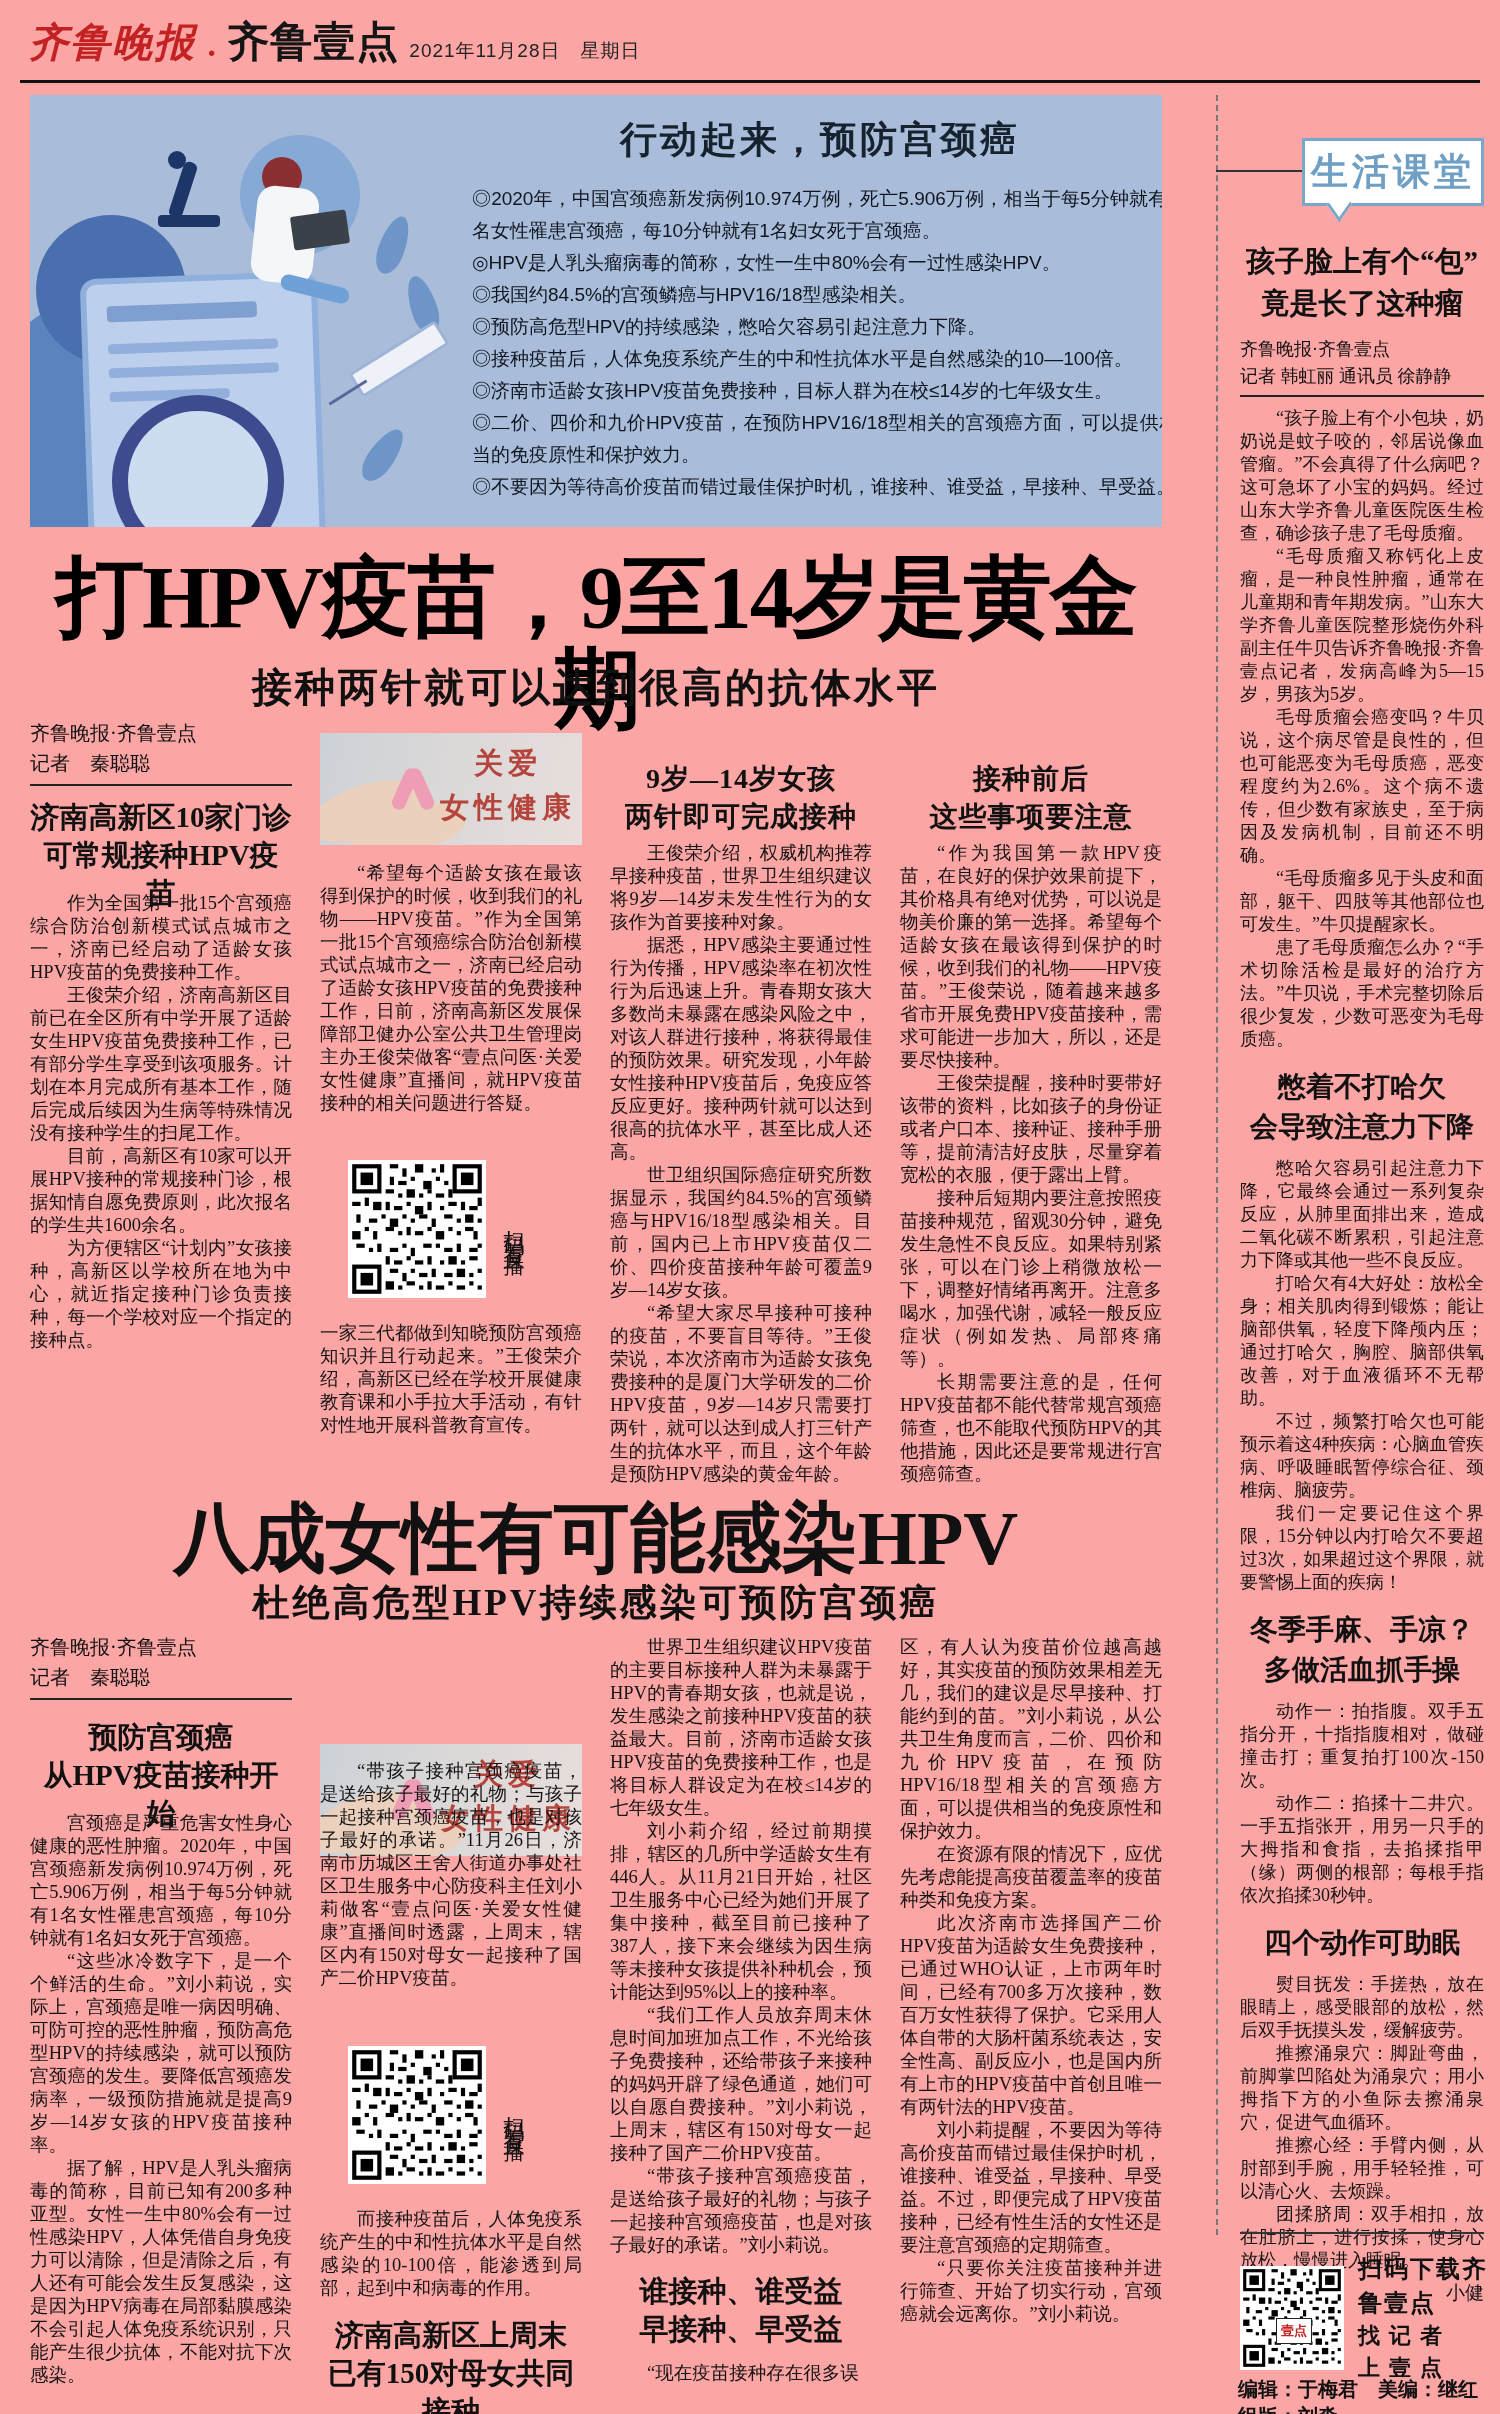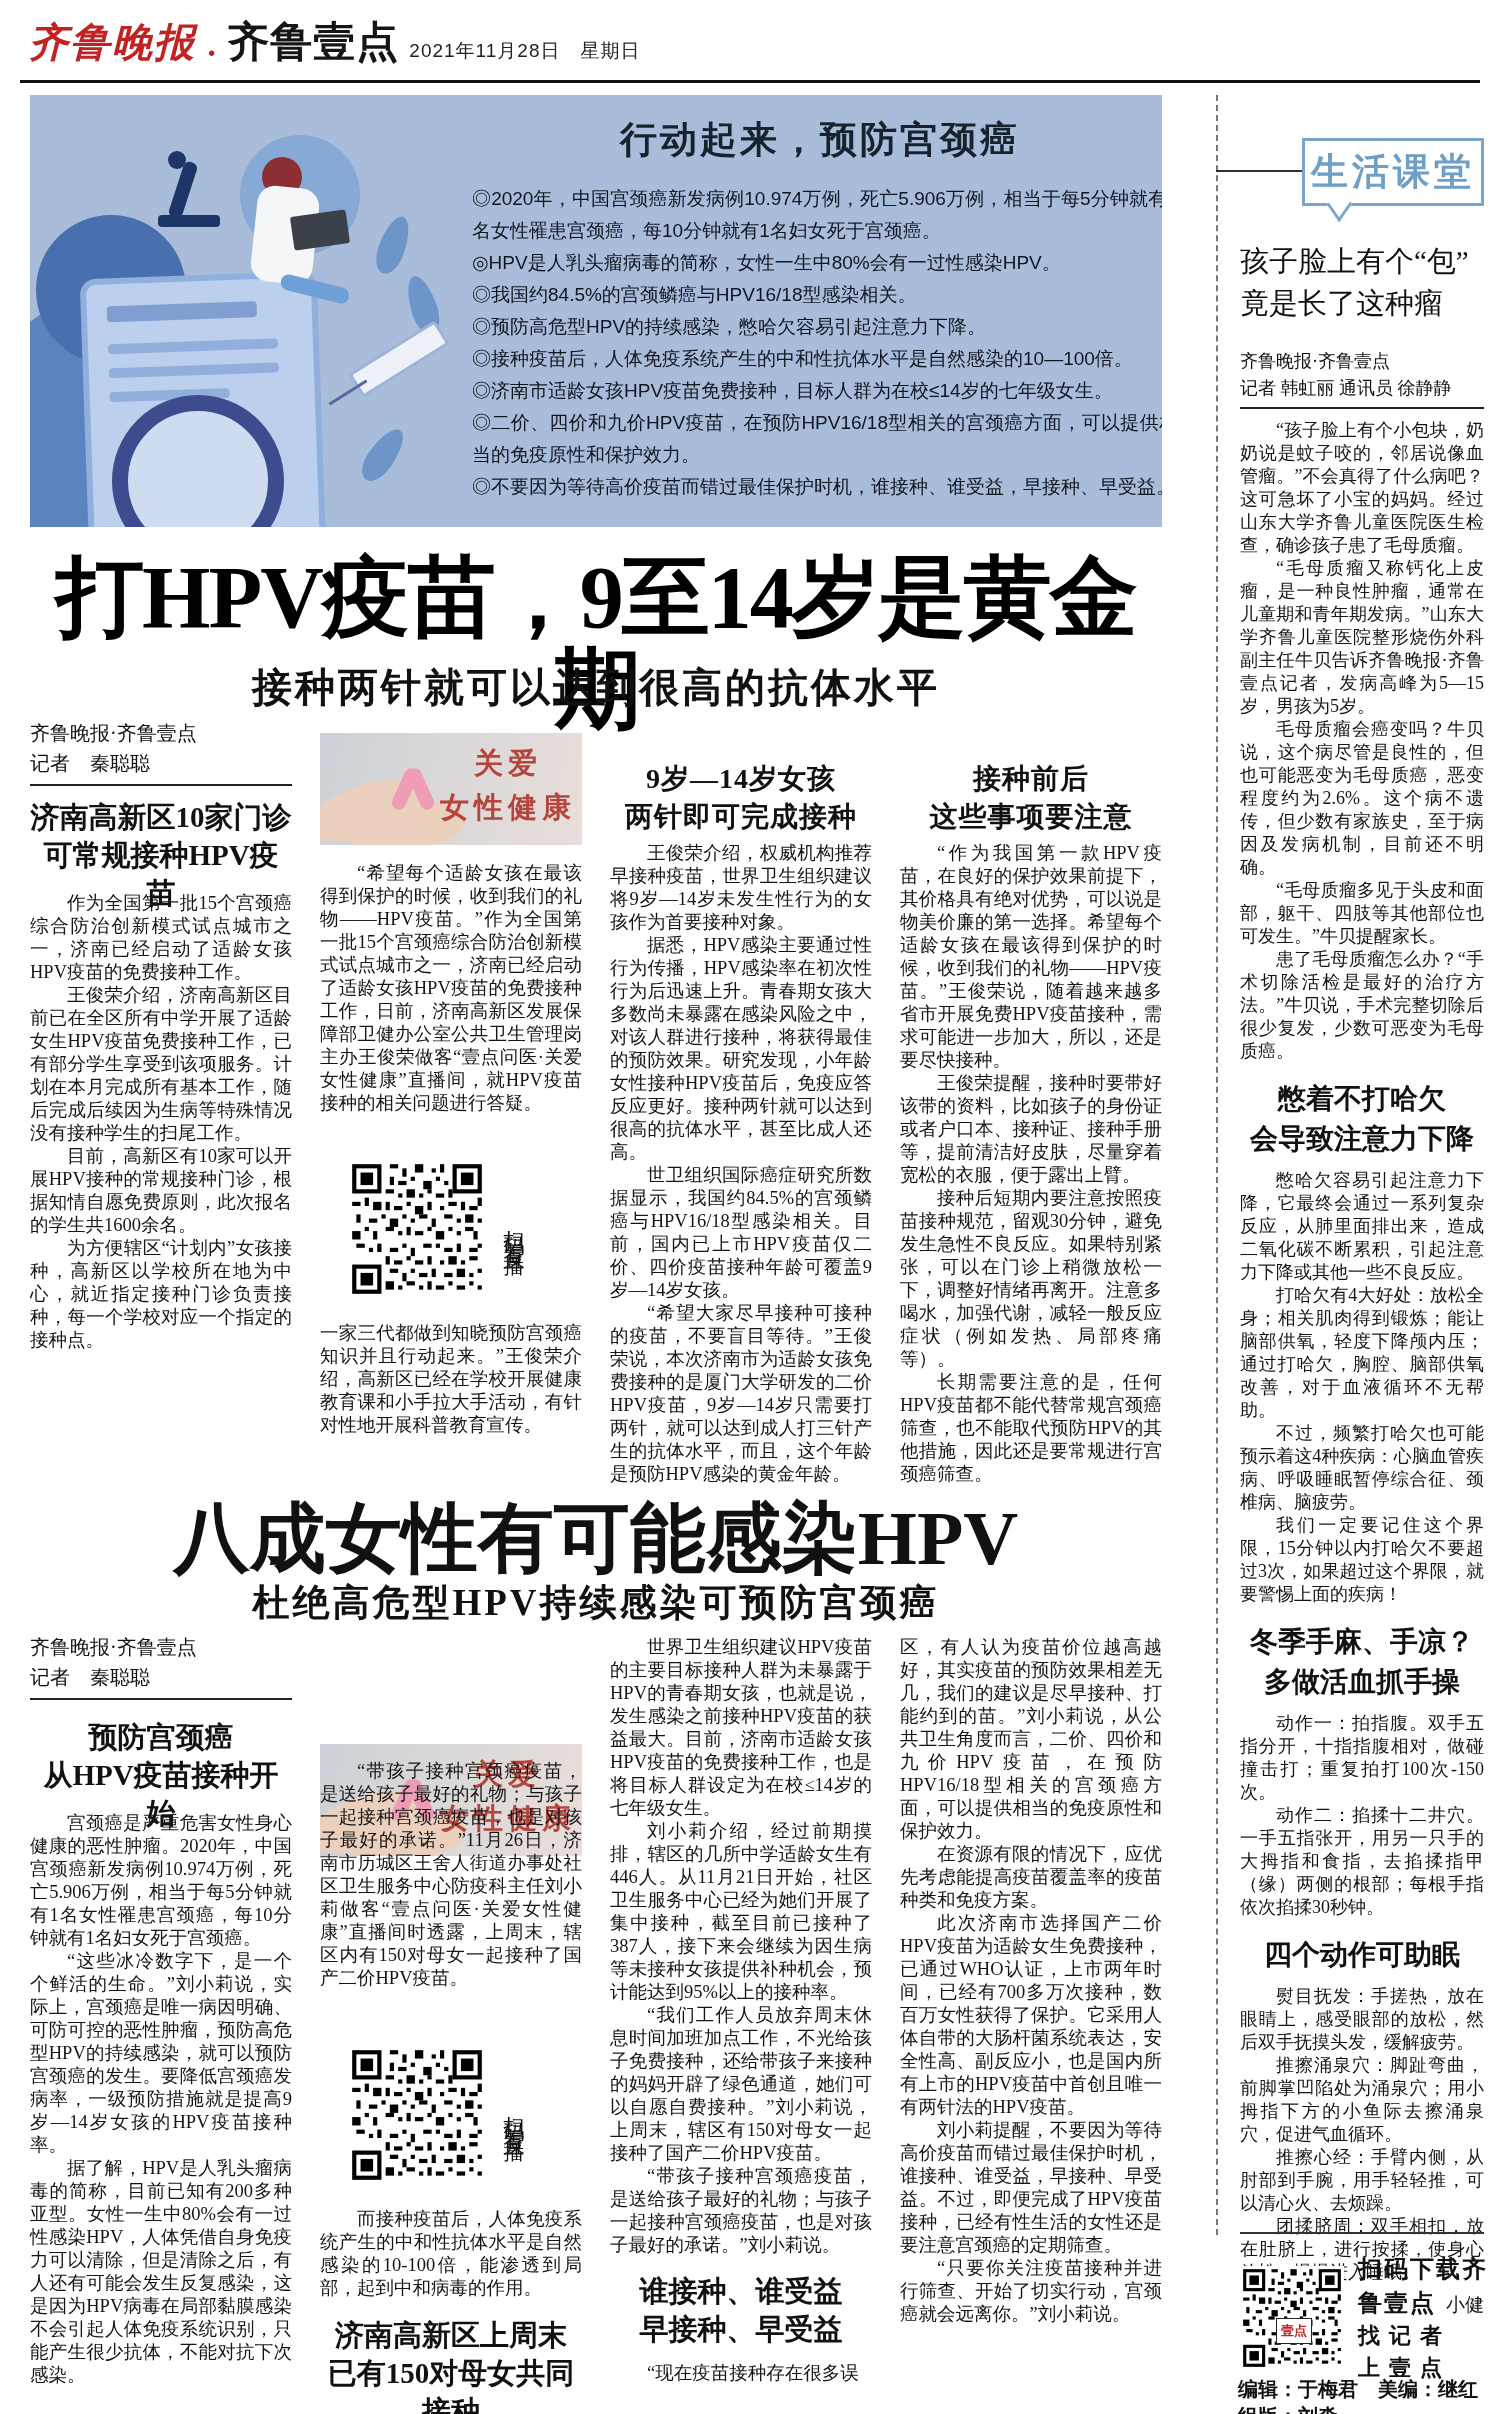--- a/index.html
+++ b/index.html
@@ -1,16 +1,16 @@
 <!DOCTYPE html>
 <html><head>
 <meta charset="utf-8">
 <style>
   html,body{margin:0;padding:0;background:#e9e9e9;}
-  .page{position:relative;width:1500px;height:2414px;background:#ffffff;
+  .page{position:relative;width:1500px;height:2414px;background:#fca5a5;
         font-family:"Liberation Serif","DejaVu Serif",serif;color:#111;overflow:hidden;}
   .abs{position:absolute;}
   p{margin:0;text-indent:2em;}
   p.noind{text-indent:0;}
   .sans{font-family:"Liberation Sans","DejaVu Sans",sans-serif;}
   
   .masthead-left{left:28px;top:18px;height:52px;display:flex;align-items:flex-end;gap:10px;}
   .logo-red{color:#c32222;font-size:40px;font-weight:bold;font-style:italic;letter-spacing:2px;}
   .logo-sep{color:#c32222;font-size:34px;font-weight:bold;line-height:1;}
   .logo-black{color:#151515;font-size:42px;font-weight:900;letter-spacing:1px;font-family:"Liberation Sans",sans-serif;}
@@ -80,21 +80,21 @@
   .deck2{left:30px;top:1578px;width:1132px;text-align:center;font-size:37px;font-weight:bold;letter-spacing:3px;}
   
   .vdash{left:1216px;top:95px;height:2140px;border-left:2px dashed #777;}
   .connector{left:1216px;top:170px;width:86px;height:0;border-top:2px solid #333;}
   .tabbox{left:1302px;top:138px;width:176px;height:62px;border:3px solid #7ba6c9;
           display:flex;align-items:center;justify-content:center;background:#fff;}
   .tabbox span{color:#6f9fc4;font-size:37px;font-weight:bold;letter-spacing:4px;}
   .tab-tail{position:absolute;left:24px;bottom:-12px;width:18px;height:18px;background:#fff;
             border-right:3px solid #7ba6c9;border-bottom:3px solid #7ba6c9;transform:rotate(55deg) skewX(20deg);}
   .sidebar{left:1240px;top:240px;width:244px;}
-  .sb-title{font-weight:normal;font-size:29px;line-height:42px;margin-bottom:24px;}
+  .sb-title{text-align:center;font-weight:bold;font-size:29px;line-height:42px;margin-bottom:12px;}
   .sb-byline{font-size:18px;line-height:27px;border-bottom:2px solid #222;padding-bottom:5px;margin-bottom:10px;}
   .sb-body{font-size:18px;line-height:23px;text-align:justify;color:#141414;}
   .sb-sec{text-align:center;font-weight:bold;font-size:28px;line-height:40px;margin:16px 0 10px;}
   .signature{text-align:right;font-size:19px;margin-top:8px;}
   .sb-rule{left:1240px;top:2232px;width:244px;height:2px;background:#333;}
   .download{left:1240px;top:2252px;width:250px;display:flex;align-items:center;gap:14px;}
   .dqr{position:relative;width:104px;height:104px;flex:0 0 auto;}
   .dqr .qr{width:104px;height:104px;}
   .qr-center{position:absolute;left:36px;top:52px;width:34px;height:24px;background:#fff;border:1px solid #222;
              display:flex;align-items:center;justify-content:center;color:#c32222;font-size:13px;font-weight:bold;}

